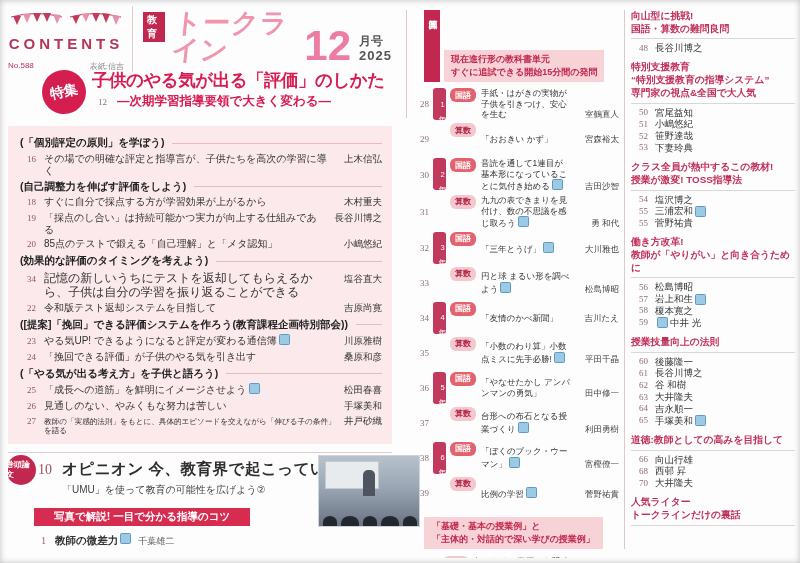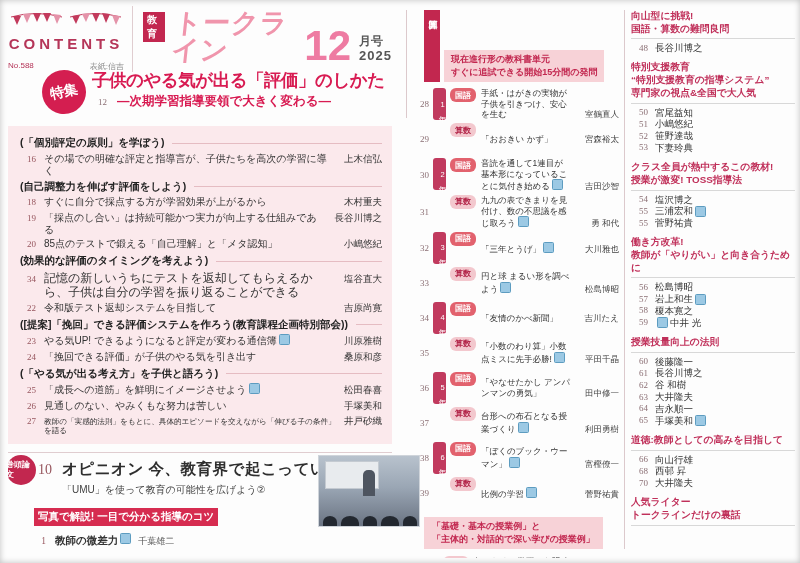--- a/index.html
+++ b/index.html
@@ -51,21 +51,21 @@
   .obadge{position:absolute;left:-2px;top:2px;width:30px;height:30px;border-radius:50%;background:#c2274f;color:#fff;
           font-size:8px;font-weight:bold;display:flex;align-items:center;justify-content:center;line-height:1.2;}
   .orow{display:flex;align-items:baseline;}
   .orow .no{min-width:18px;text-align:right;color:#97565e;font-size:14px;margin-right:10px;font-family:"Liberation Serif",serif;}
   .otitle{font-size:15.5px;font-weight:800;color:#2e2e2e;letter-spacing:.5px;}
   .osub{display:flex;align-items:baseline;margin:3px 0 0 28px;font-size:10px;color:#444;}
   .osub .fa{margin-left:auto;margin-right:6px;}
 
   
   .photo-guide{margin:7px 0 0 26px;}
-  .banner{display:inline-block;background:#d62c50;color:#fff;font-weight:bold;font-size:10.5px;padding:2px 4px;margin-bottom:4px;}
+  .banner{display:inline-block;background:#d62c50;color:#fff;font-weight:bold;font-size:10.5px;padding:2px 20px;margin-bottom:4px;}
   .prow{display:flex;align-items:baseline;margin:2.5px 0;font-size:10.5px;}
   .prow .no{min-width:12px;text-align:right;color:#97565e;font-size:9.5px;margin-right:9px;font-family:"Liberation Serif",serif;}
   .prow .pt{font-weight:bold;color:#333;}
   .prow .fa{font-size:9px;color:#555;margin-left:5px;white-space:nowrap;}
 
   
   .photo{position:absolute;left:318px;top:455px;width:100px;height:70px;overflow:hidden;border:1px solid #cfd4da;
          background:linear-gradient(180deg,#b8c2cd 0%,#9aa6b4 45%,#6a7382 100%);}
   .photo .screen{position:absolute;left:6px;top:5px;width:52px;height:26px;background:#e8ebee;border:1px solid #c4cad1;}
   .photo .speaker{position:absolute;left:44px;top:14px;width:12px;height:26px;background:#4e5560;border-radius:5px 5px 0 0;}

